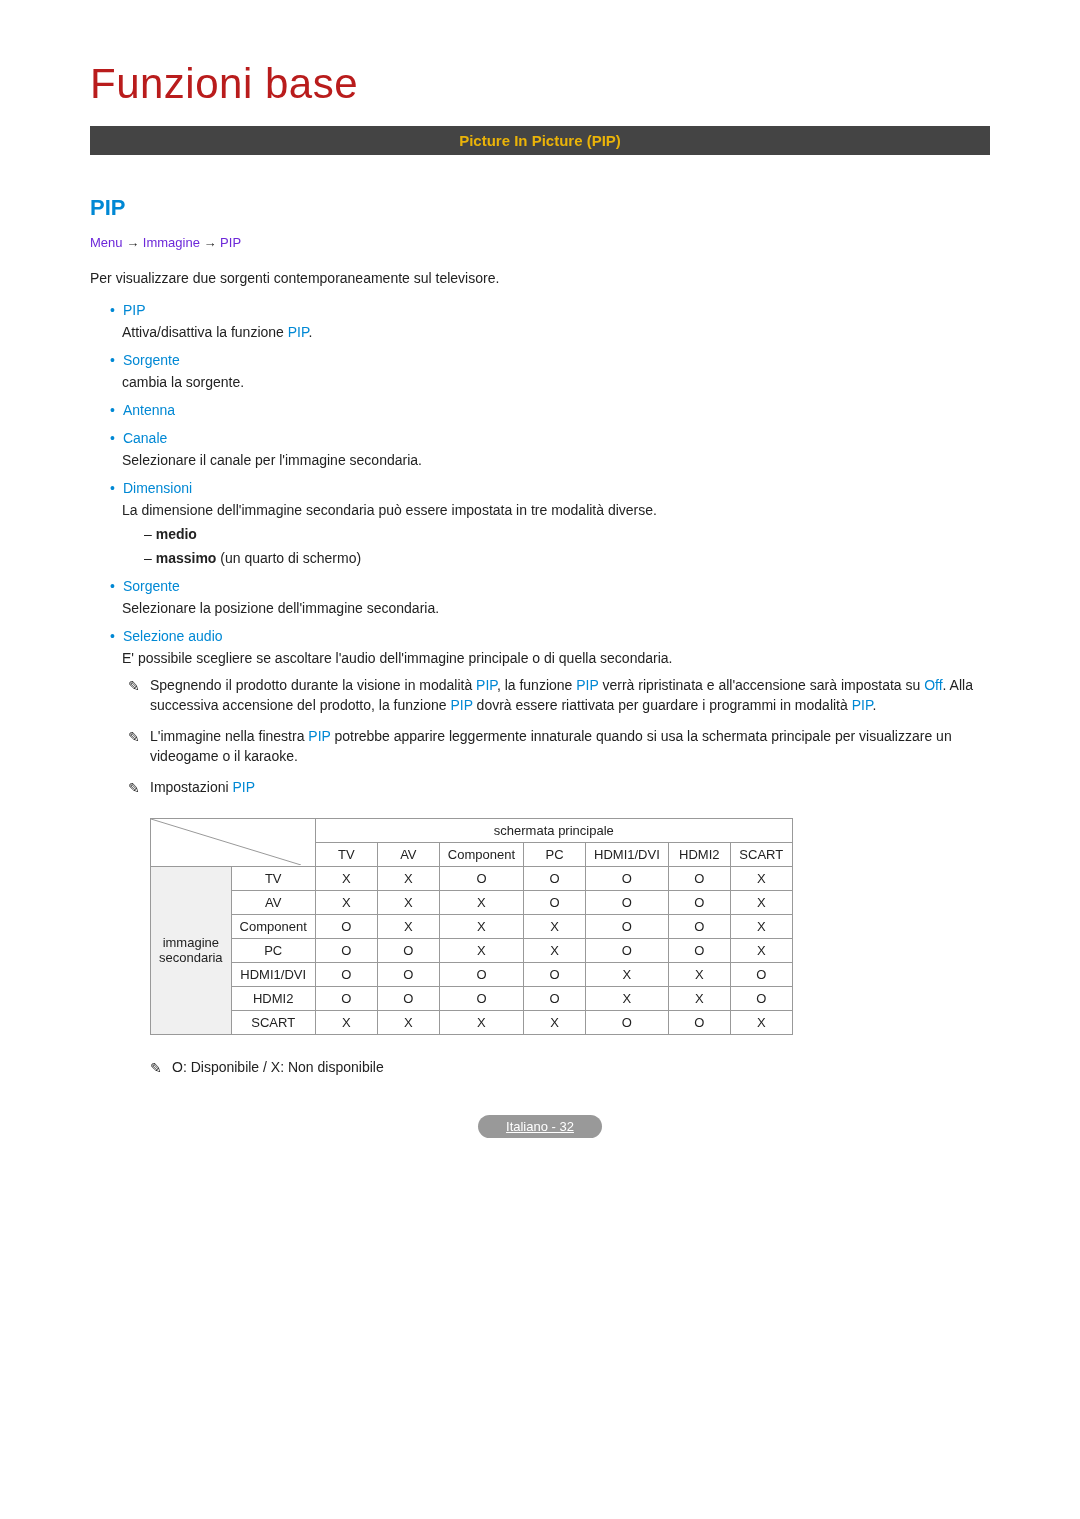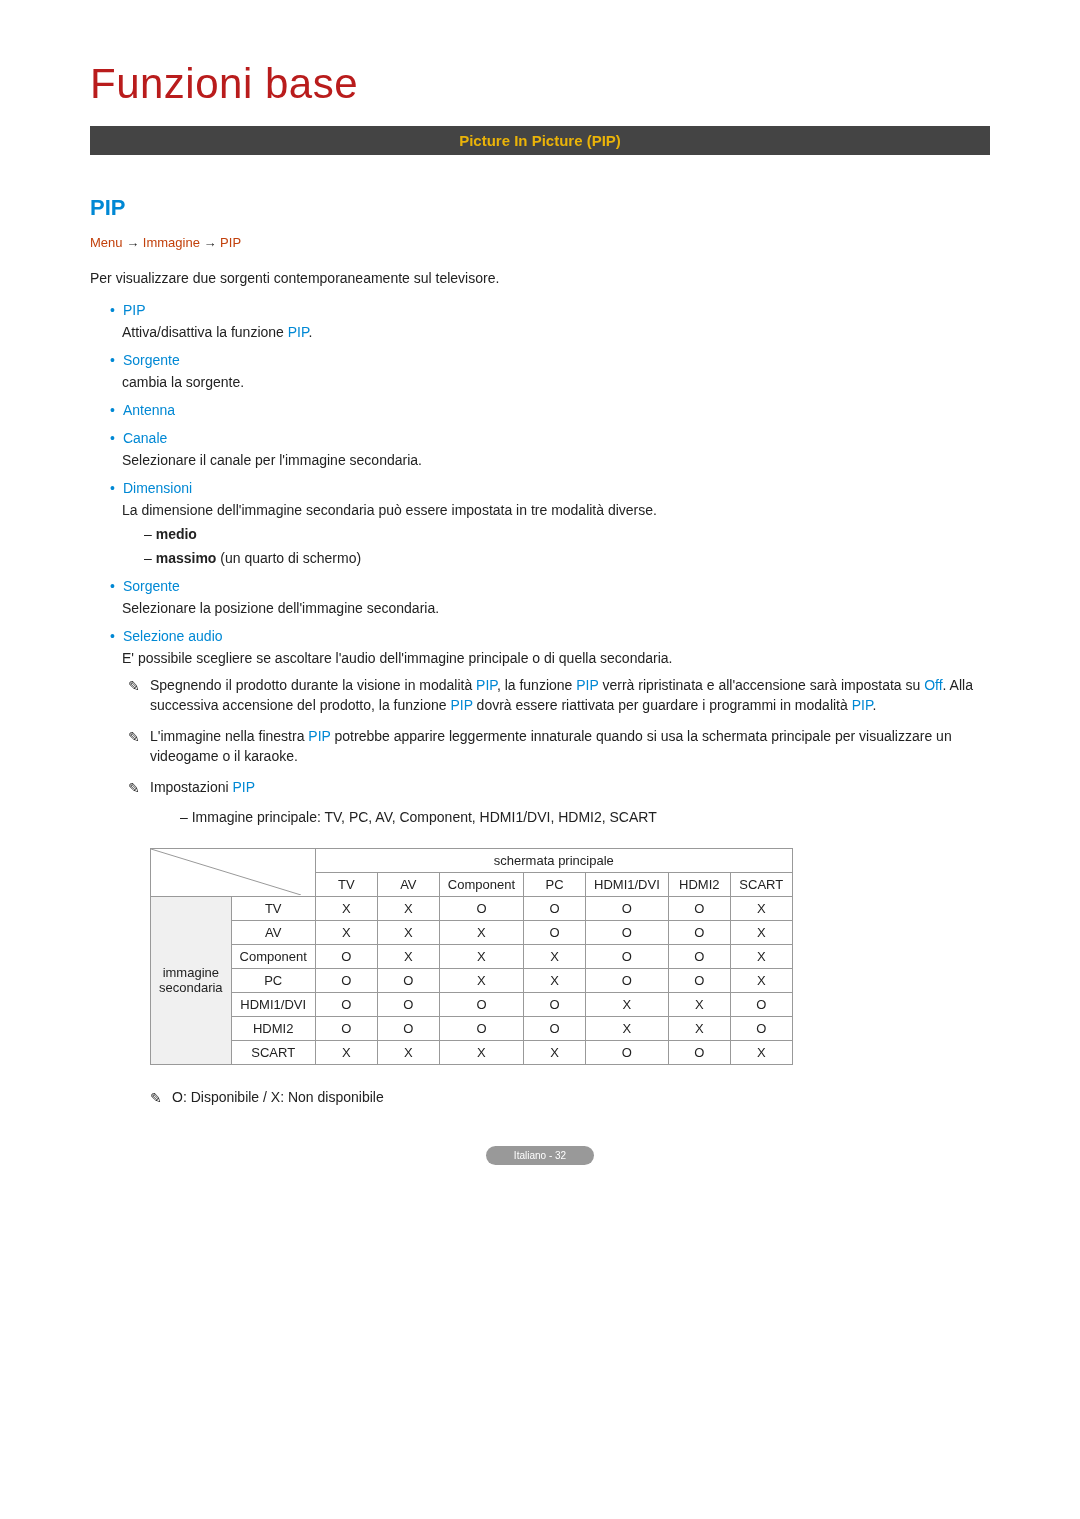--- a/index.html
+++ b/index.html
@@ -30,21 +30,21 @@
   .heading-pip {
     color: #0088d4;
     font-size: 22px;
     font-weight: bold;
     margin-bottom: 14px;
   }
   .breadcrumb {
     font-size: 13px;
     margin-bottom: 20px;
   }
-  .breadcrumb .hl { color: #c2410c; }
+  .breadcrumb .hl { color: #6d28d9; }
   .intro { font-size: 14px; margin-bottom: 16px; }
   ul.options { list-style: none; padding-left: 20px; }
   ul.options > li { margin-bottom: 12px; }
   .bullet-row { display: flex; align-items: baseline; gap: 8px; }
   .dot { color: #0088d4; font-size: 14px; line-height: 1; }
   .opt-label { color: #0088d4; font-size: 14px; }
   .opt-desc { font-size: 14px; margin-top: 6px; margin-left: 12px; }
   .sub-dash-list { list-style: none; margin-top: 8px; margin-left: 34px; }
   .sub-dash-list li { font-size: 14px; margin-bottom: 8px; }
   .sub-dash-list li::before { content: "–  "; }
@@ -85,21 +85,22 @@
   .page-footer {
     text-align: center;
     margin-top: 40px;
   }
   .page-number {
     display: inline-block;
     background: #999;
     color: #fff;
     border-radius: 12px;
     padding: 4px 28px;
-    font-size: 10px;
+    font-size: 13px;
+    text-decoration: underline;
   }
 </style>
 </head>
 <body>
 
 <h1 class="page-title">Funzioni base</h1>
 <div class="section-bar">Picture In Picture (PIP)</div>
 
 <h2 class="heading-pip">PIP</h2>
 
@@ -164,21 +165,20 @@
         <span class="dot">•</span>
         <span class="opt-label">Selezione audio</span>
       </div>
       <div class="opt-desc"><span>E' possibile scegliere se ascoltare l'audio dell'immagine principale o di quella secondaria.</span></div>
       <ul class="note-list">
         <li><span class="note-icon">✎</span><span>Spegnendo il prodotto durante la visione in modalità </span><span class="hl">PIP</span><span>, la funzione </span><span class="hl">PIP</span><span> verrà ripristinata e all'accensione sarà impostata su </span><span class="hl">Off</span><span>. Alla successiva accensione del prodotto, la funzione </span><span class="hl">PIP</span><span> dovrà essere riattivata per guardare i programmi in modalità </span><span class="hl">PIP</span><span>.</span></li>
         <li><span class="note-icon">✎</span><span>L'immagine nella finestra </span><span class="hl">PIP</span><span> potrebbe apparire leggermente innaturale quando si usa la schermata principale per visualizzare un videogame o il karaoke.</span></li>
       </ul>
       <ul class="note-list">
         <li style="padding-left: 22px;"><span class="note-icon">✎</span>Impostazioni <span class="hl">PIP</span><ul class="note-sub">
-            <li>Immagine principale: TV, PC, AV, Component, HDMI1/DVI, HDMI2, SCART</li>
           </ul></li>
       </ul>
     </li>
   </ul>
 
 <table class="compat-table">
   <thead>
     <tr>
       <th class="diag-cell" rowspan="2" colspan="2">
         <svg width="150" height="46">

